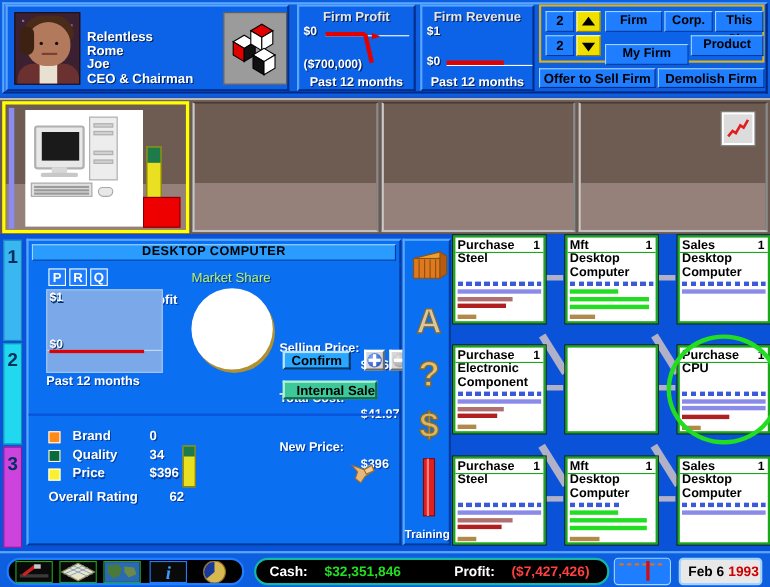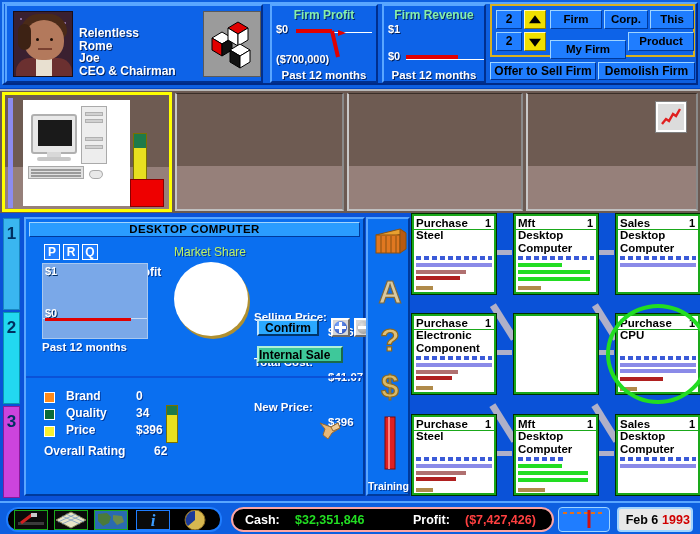--- a/index.html
+++ b/index.html
@@ -43,21 +43,21 @@
               color:#000; font-size:12px; font-weight:bold; text-align:center; line-height:13px;
               letter-spacing:0.3px; }
   .co-lines { position:absolute; left:72px; top:21px; color:#ffffff; font-size:12px; font-weight:bold;
               line-height:12.6px; text-shadow:1px 1px 0 #00215f; }
   .logo-box { position:absolute; left:196px; top:5px; width:58px; height:66px; background:#9b9b9b;
               border:1px solid #5a5a5a; }
 
   
   .gpanel { position:absolute; top:4px; height:79px; background:#0d63e8;
             border:2px solid #59a6ff; border-right-color:#002f8e; border-bottom-color:#002f8e; }
-  .gp-title { position:absolute; left:0; top:2px; width:100%; text-align:center; color:#86efac;
+  .gp-title { position:absolute; left:0; top:2px; width:100%; text-align:center; color:#e5e5e5;
               font-size:12px; font-weight:bold; text-shadow:1px 1px 0 #00215f; }
   .gp-area { position:absolute; left:4px; top:17px; right:4px; bottom:16px; }
   .gp-lbl { position:absolute; color:#ffffff; font-size:11px; font-weight:bold; text-shadow:1px 1px 0 #00215f; }
   .gp-foot { position:absolute; left:0; bottom:0px; width:100%; text-align:center; color:#ffffff;
              font-size:11.5px; font-weight:bold; text-shadow:1px 1px 0 #00215f; }
   .gp-axis { position:absolute; background:#ffffff; height:1px; }
 
   
   .ctrl-wrap { position:absolute; left:490px; top:4px; width:205px; height:79px; }
   .ctrl-box { position:absolute; left:0; top:0; width:205px; height:53px; background:#0d63e8;
@@ -162,21 +162,21 @@
              border-top:2px solid #ffffff; border-left:2px solid #ffffff;
              border-right:2px solid #6a6a6a; border-bottom:2px solid #6a6a6a; }
   .cb-in { position:absolute; left:1px; top:1px; width:13px; height:13px; border-radius:50%;
            background:radial-gradient(circle at 35% 30%, #7aa8ff, #1a3fb0); }
   .cb-in::before { content:''; position:absolute; left:5px; top:1px; width:3px; height:11px; background:#ffffff; }
   .cb-in::after  { content:''; position:absolute; left:1px; top:5px; width:11px; height:3px; background:#ffffff; }
   .cb-in.minus::before { display:none; }
   .cb-in.minus { background:radial-gradient(circle at 35% 30%, #e0e0e0, #909090); }
   .cb-in.minus::after { background:#ffffff; }
   .intsale { position:absolute; left:231px; top:127px; width:86px; height:17px; background:#3ec89a;
-             color:#000; font-size:12px; font-weight:bold; text-align:left; line-height:15px;
+             color:#000; font-size:12px; font-weight:bold; text-align:right; line-height:15px;
              border-top:2px solid #b0f0d8; border-left:2px solid #b0f0d8;
              border-right:2px solid #1a6a4a; border-bottom:2px solid #1a6a4a; }
 
   .divider { position:absolute; left:0; top:157px; width:100%; height:2px; background:#0a52d8; }
   .ratings { position:absolute; left:18px; top:170px; color:#ffffff; font-size:12px; font-weight:bold;
              text-shadow:1px 1px 0 #003a9c; }
   .r-row { position:relative; height:17px; }
   .r-sw { position:absolute; left:0; top:3px; width:11px; height:11px; border:1px solid #ffffff; }
   .r-k { position:absolute; left:22px; }
   .r-v { position:absolute; left:92px; }
@@ -211,21 +211,21 @@
   .bar.dash { background:repeating-linear-gradient(to right,#3a5ad8 0,#3a5ad8 5px,#ffffff 5px,#ffffff 8px); }
   .highlight { position:absolute; border:4px solid #22dd22; border-radius:50%; }
 
   
   .bottom { position:absolute; left:0; top:501px; width:700px; height:33px; background:#0d5fe0;
             border-top:2px solid #59a6ff; }
   .bgroup { position:absolute; top:4px; height:25px; background:#000000; border-radius:12px;
             border:2px solid #1f7dff; }
   .bicon { position:absolute; top:7px; width:34px; height:20px; border:1px solid #1aa81a; background:#0a0a0a; }
   .cashbox { position:absolute; left:231px; top:4px; width:323px; height:25px; background:#000000;
-             border-radius:13px; border:2px solid #fca5a5; }
+             border-radius:13px; border:2px solid #14b8a6; }
   .cash-l { position:absolute; left:12px; top:4px; color:#ffffff; font-size:12.5px; font-weight:bold; }
   .cash-v { position:absolute; left:62px; top:4px; font-size:12.5px; font-weight:bold; }
   .prof-l { position:absolute; left:180px; top:4px; color:#ffffff; font-size:12.5px; font-weight:bold; }
   .prof-v { position:absolute; left:232px; top:4px; font-size:12.5px; font-weight:bold; }
   .speedbox { position:absolute; left:558px; top:4px; width:52px; height:25px; background:#1f7dff;
               border-radius:4px; border:1px solid #9fd4ff; }
   .datebox { position:absolute; left:617px; top:4px; width:76px; height:25px; background:#e8e8e8;
              border-radius:4px; border:2px solid #9fd4ff; }
   .d-m { position:absolute; left:4px; top:4px; width:38px; color:#000; font-size:12.5px; font-weight:bold;
          text-align:center; }

